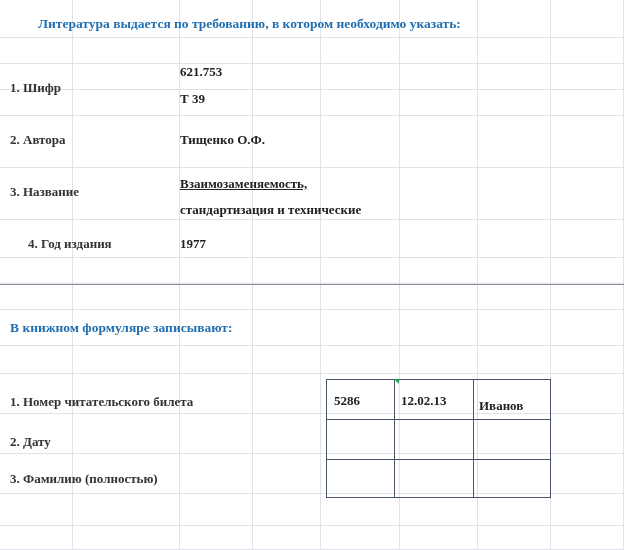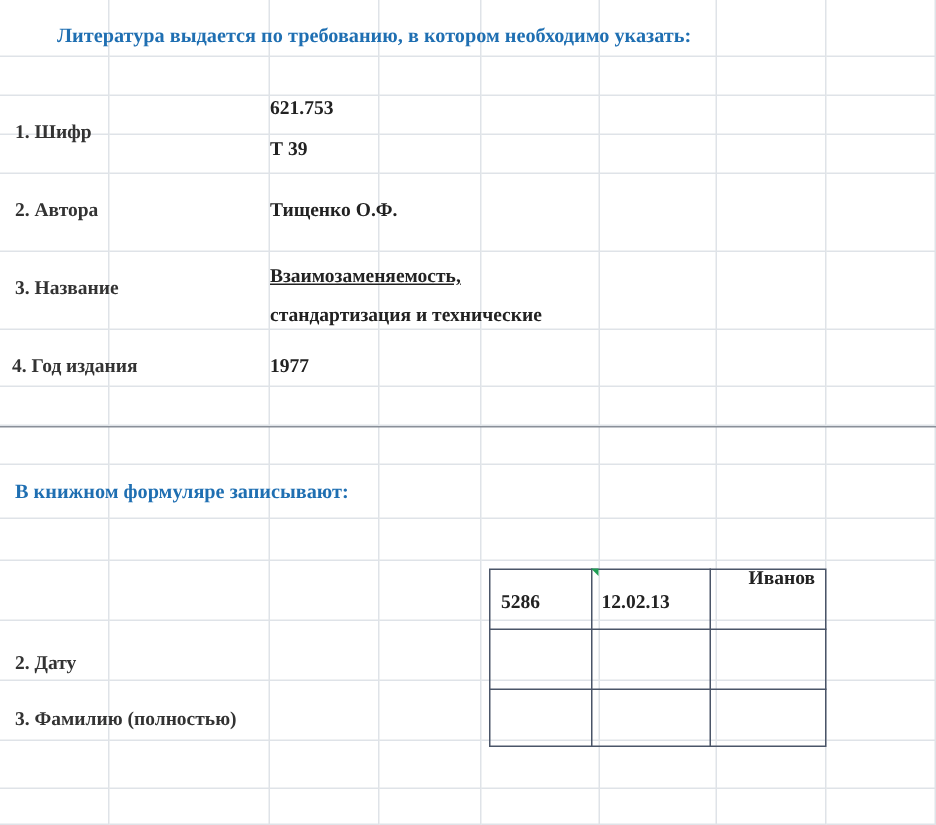--- a/index.html
+++ b/index.html
@@ -279,35 +279,36 @@
   <div class="value" style="left:180px; top:64px;">621.753</div>
   <div class="value" style="left:180px; top:91px;">Т 39</div>
 
   <div class="label" style="left:10px; top:132px;">2. Автора</div>
   <div class="value" style="left:180px; top:132px;">Тищенко О.Ф.</div>
 
   <div class="label" style="left:10px; top:184px;">3. Название</div>
   <div class="value" style="left:180px; top:176px;text-decoration:underline;">Взаимозаменяемость,</div>
   <div class="value" style="left:180px; top:202px;">стандартизация и технические</div>
 
-  <div class="label" style="left:8px; top:236px;">4. Год издания</div>
+  <div class="label" style="left:28px; top:236px;">4. Год издания</div>
   <div class="value" style="left:180px; top:236px;">1977</div>
 
   <div class="hline-dark" style="left:0px; top:284px; width:624px;"></div>
 
   <div class="heading" style="left:10px; top:320px;">В книжном формуляре записывают:</div>
 
+  <div class="label" style="left:10px; top:394px;">1. Номер читательского билета</div>
   <div class="label" style="left:10px; top:434px;">2. Дату</div>
   <div class="label" style="left:10px; top:471px;">3. Фамилию (полностью)</div>
 
   <div class="boxline" style="left:326px; top:379px; width:225px; height:119px;"></div>
   <div class="vline" style="left:394px; top:379px; height:119px;"></div>
   <div class="vline" style="left:473px; top:379px; height:119px;"></div>
   <div class="hline-dark" style="left:326px; top:419px; width:225px; background:#4a5568;"></div>
   <div class="hline-dark" style="left:326px; top:459px; width:225px; background:#4a5568;"></div>
 
   <div class="green-tick" style="left:394px; top:379px;"></div>
 
   <div class="formnum" style="left:334px; top:393px;">5286</div>
   <div class="formnum" style="left:401px; top:393px;">12.02.13</div>
-  <div class="formnum" style="left:479px; top:377px;padding-left:20px;">Иванов</div>
+  <div class="formnum" style="left:479px; top:398px;">Иванов</div>
 
 </div>
 
 </body></html>

